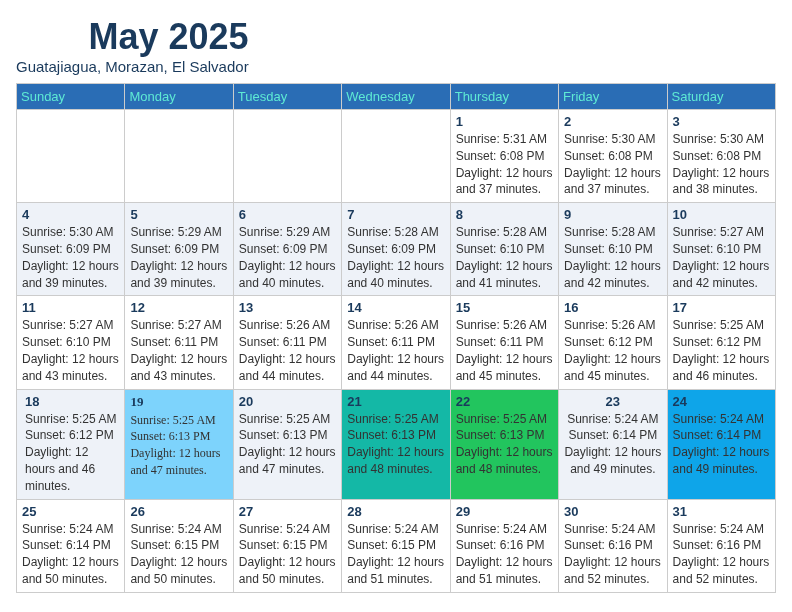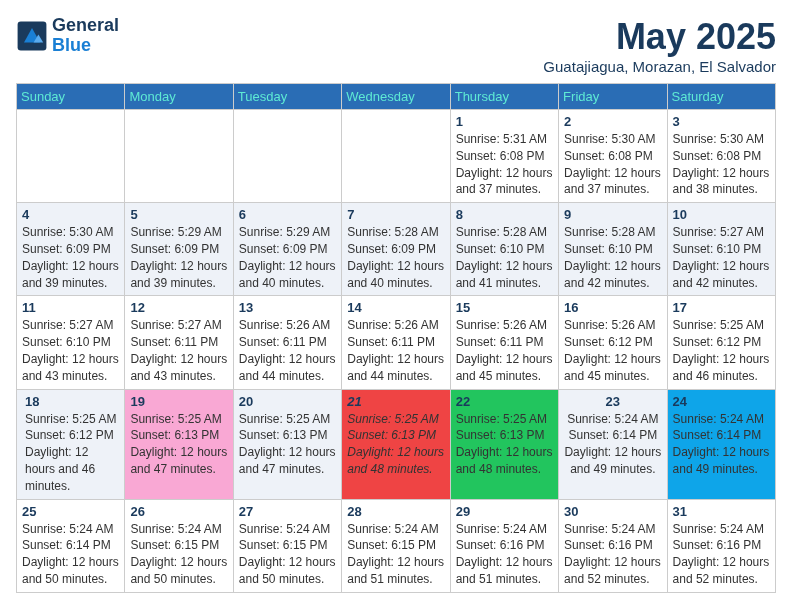--- a/index.html
+++ b/index.html
@@ -88,31 +88,20 @@
     }
     .week-row:nth-child(odd) td { background: #fff; }
     .week-row:nth-child(even) td { background: #eef2f8; }
     
     .calendar thead th { background: #2a6db5; }
   </style>
 </head>
 <body>
 
 <div class="header">
-  <div class="logo">
-    <svg class="logo-icon" viewBox="0 0 40 40">
-      <rect x="2" y="2" width="36" height="36" rx="4" fill="#1a3a5c"></rect>
-      <polygon points="10,28 20,10 30,28" fill="#1a7fd4"></polygon>
-      <polygon points="22,28 28,18 34,28" fill="#5aabee"></polygon>
-    </svg>
-    <div class="logo-text">
-      <div>General</div>
-      <div><span>Blue</span></div>
-    </div>
-  </div>
   <div class="title-block">
     <div class="month-title">May 2025</div>
     <div class="location">Guatajiagua, Morazan, El Salvador</div>
   </div>
 </div>
 
 <table class="calendar">
   <thead>
     <tr>
     <th>Sunday</th>
@@ -201,29 +190,29 @@
         <td>
           <span class="day-num">17</span>
           <div class="day-info">Sunrise: 5:25 AM<br>Sunset: 6:12 PM<br>Daylight: 12 hours and 46 minutes.</div>
         </td>
       </tr>
       <tr class="week-row" style="background: rgb(238, 242, 248);">
         <td style="background: rgb(238, 242, 248); padding-left: 8px;">
           <span class="day-num">18</span>
           <div class="day-info">Sunrise: 5:25 AM<br>Sunset: 6:12 PM<br>Daylight: 12 hours and 46 minutes.</div>
         </td>
-        <td style="background: #f9a8d4;">
+        <td style="background: #7dd3fc; font-family: Liberation Serif, serif;">
           <span class="day-num">19</span>
           <div class="day-info">Sunrise: 5:25 AM<br>Sunset: 6:13 PM<br>Daylight: 12 hours and 47 minutes.</div>
         </td>
         <td style="background: rgb(238, 242, 248);">
           <span class="day-num">20</span>
           <div class="day-info">Sunrise: 5:25 AM<br>Sunset: 6:13 PM<br>Daylight: 12 hours and 47 minutes.</div>
         </td>
-        <td style="background: #ef4444; font-style: italic;">
+        <td style="background: #14b8a6;">
           <span class="day-num">21</span>
           <div class="day-info">Sunrise: 5:25 AM<br>Sunset: 6:13 PM<br>Daylight: 12 hours and 48 minutes.</div>
         </td>
         <td style="background: #22c55e;">
           <span class="day-num">22</span>
           <div class="day-info">Sunrise: 5:25 AM<br>Sunset: 6:13 PM<br>Daylight: 12 hours and 48 minutes.</div>
         </td>
         <td style="background: rgb(238, 242, 248); text-align: center;">
           <span class="day-num">23</span>
           <div class="day-info">Sunrise: 5:24 AM<br>Sunset: 6:14 PM<br>Daylight: 12 hours and 49 minutes.</div>

